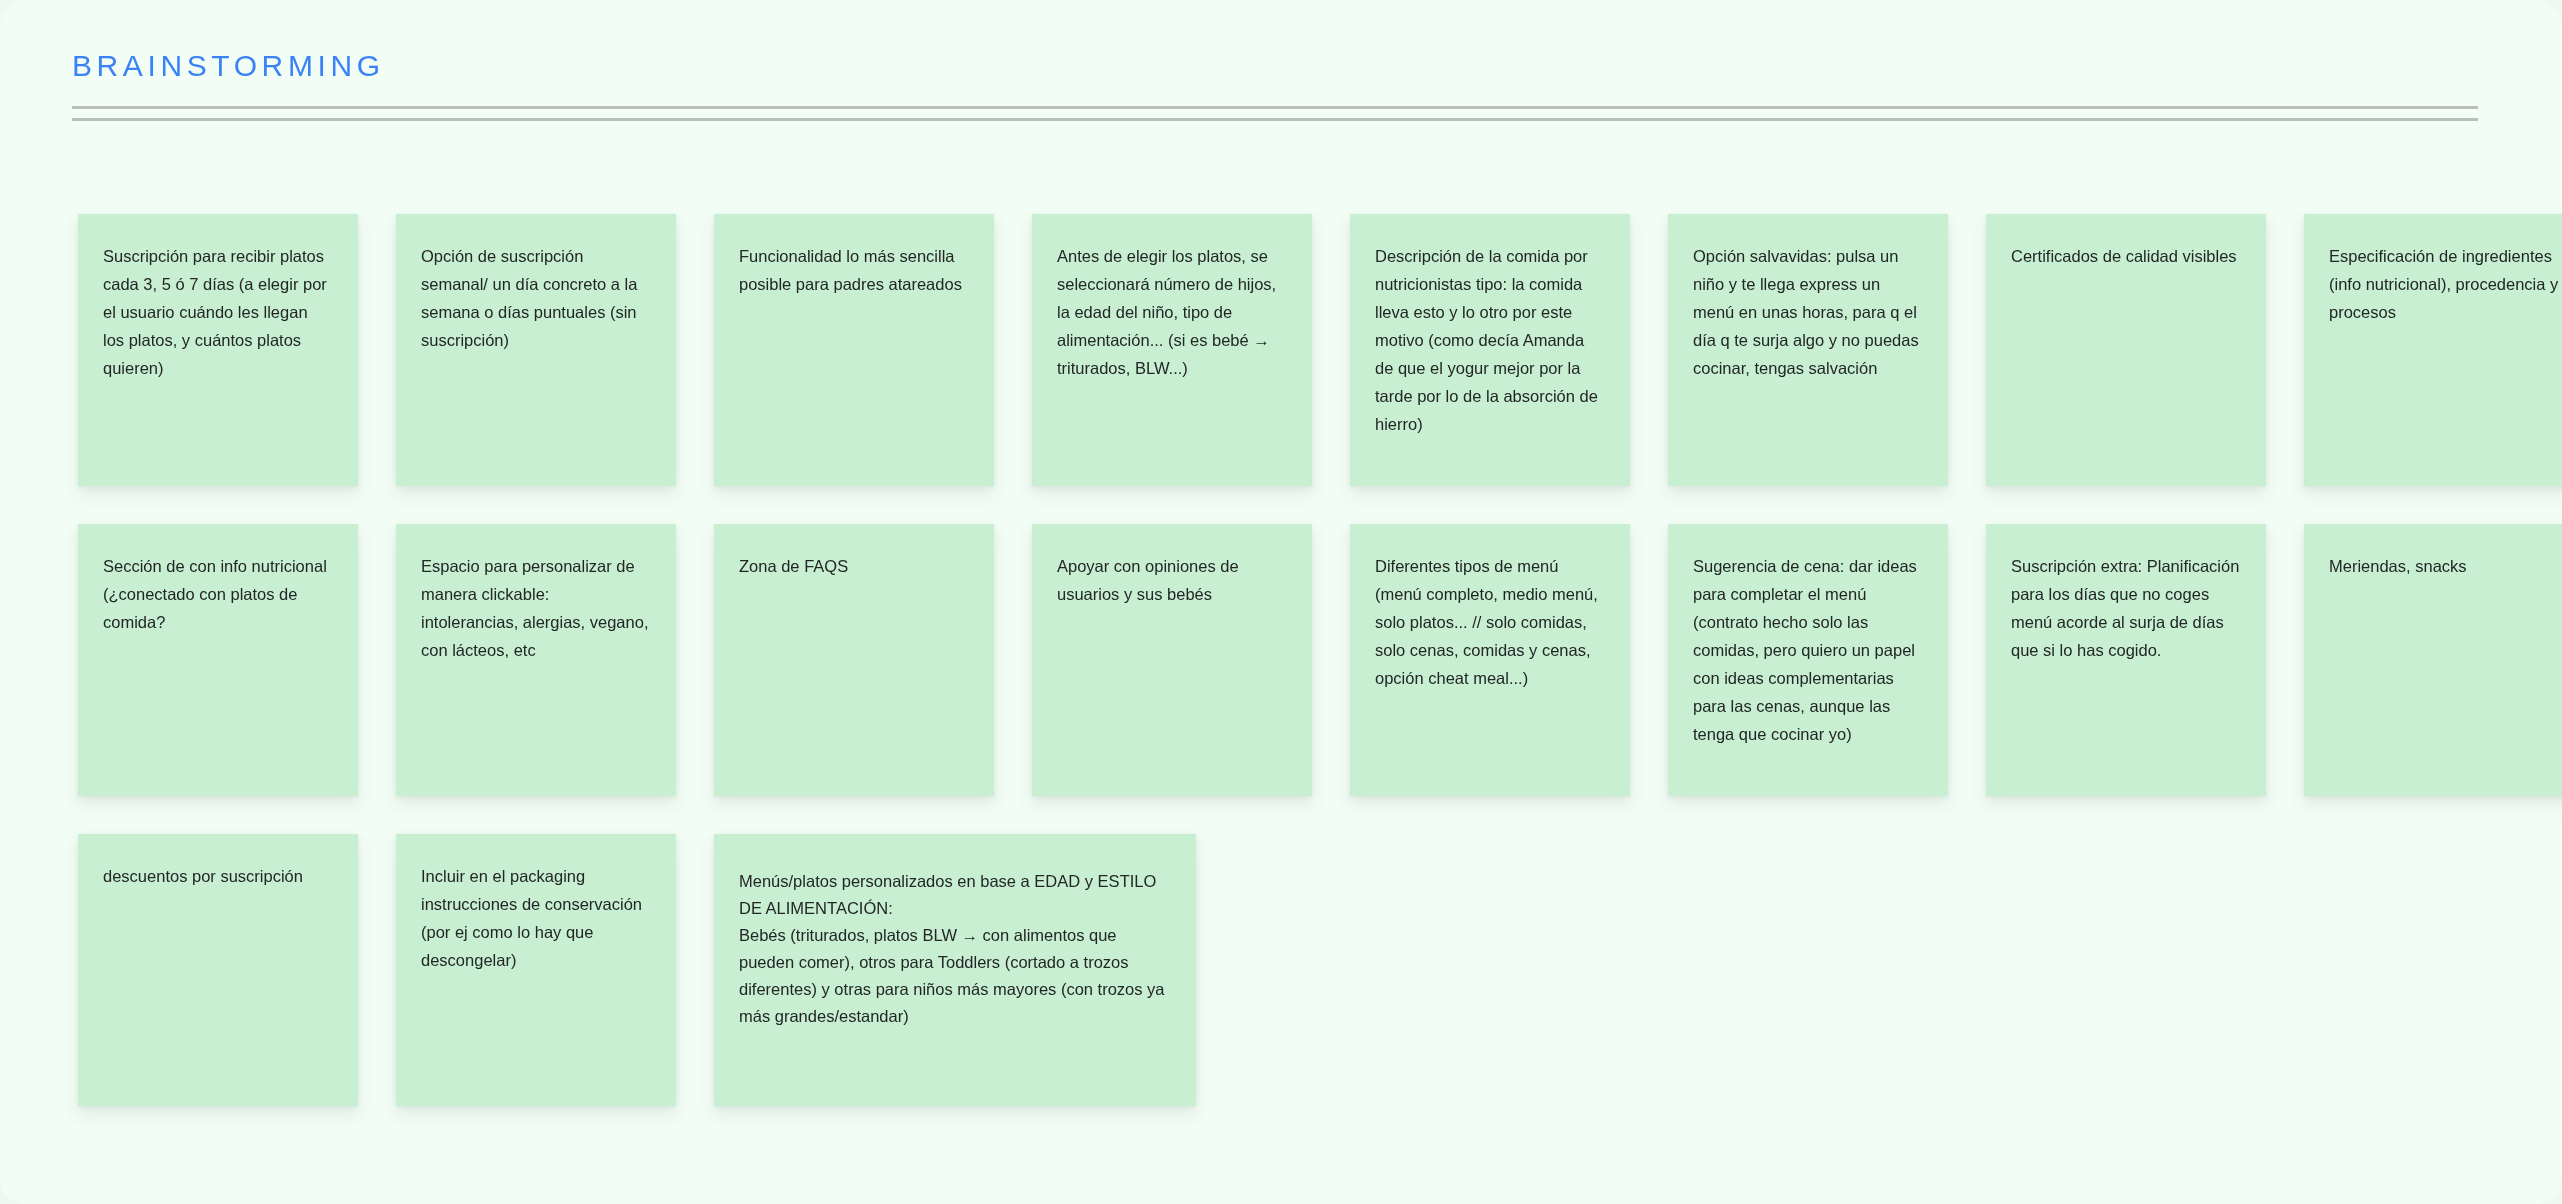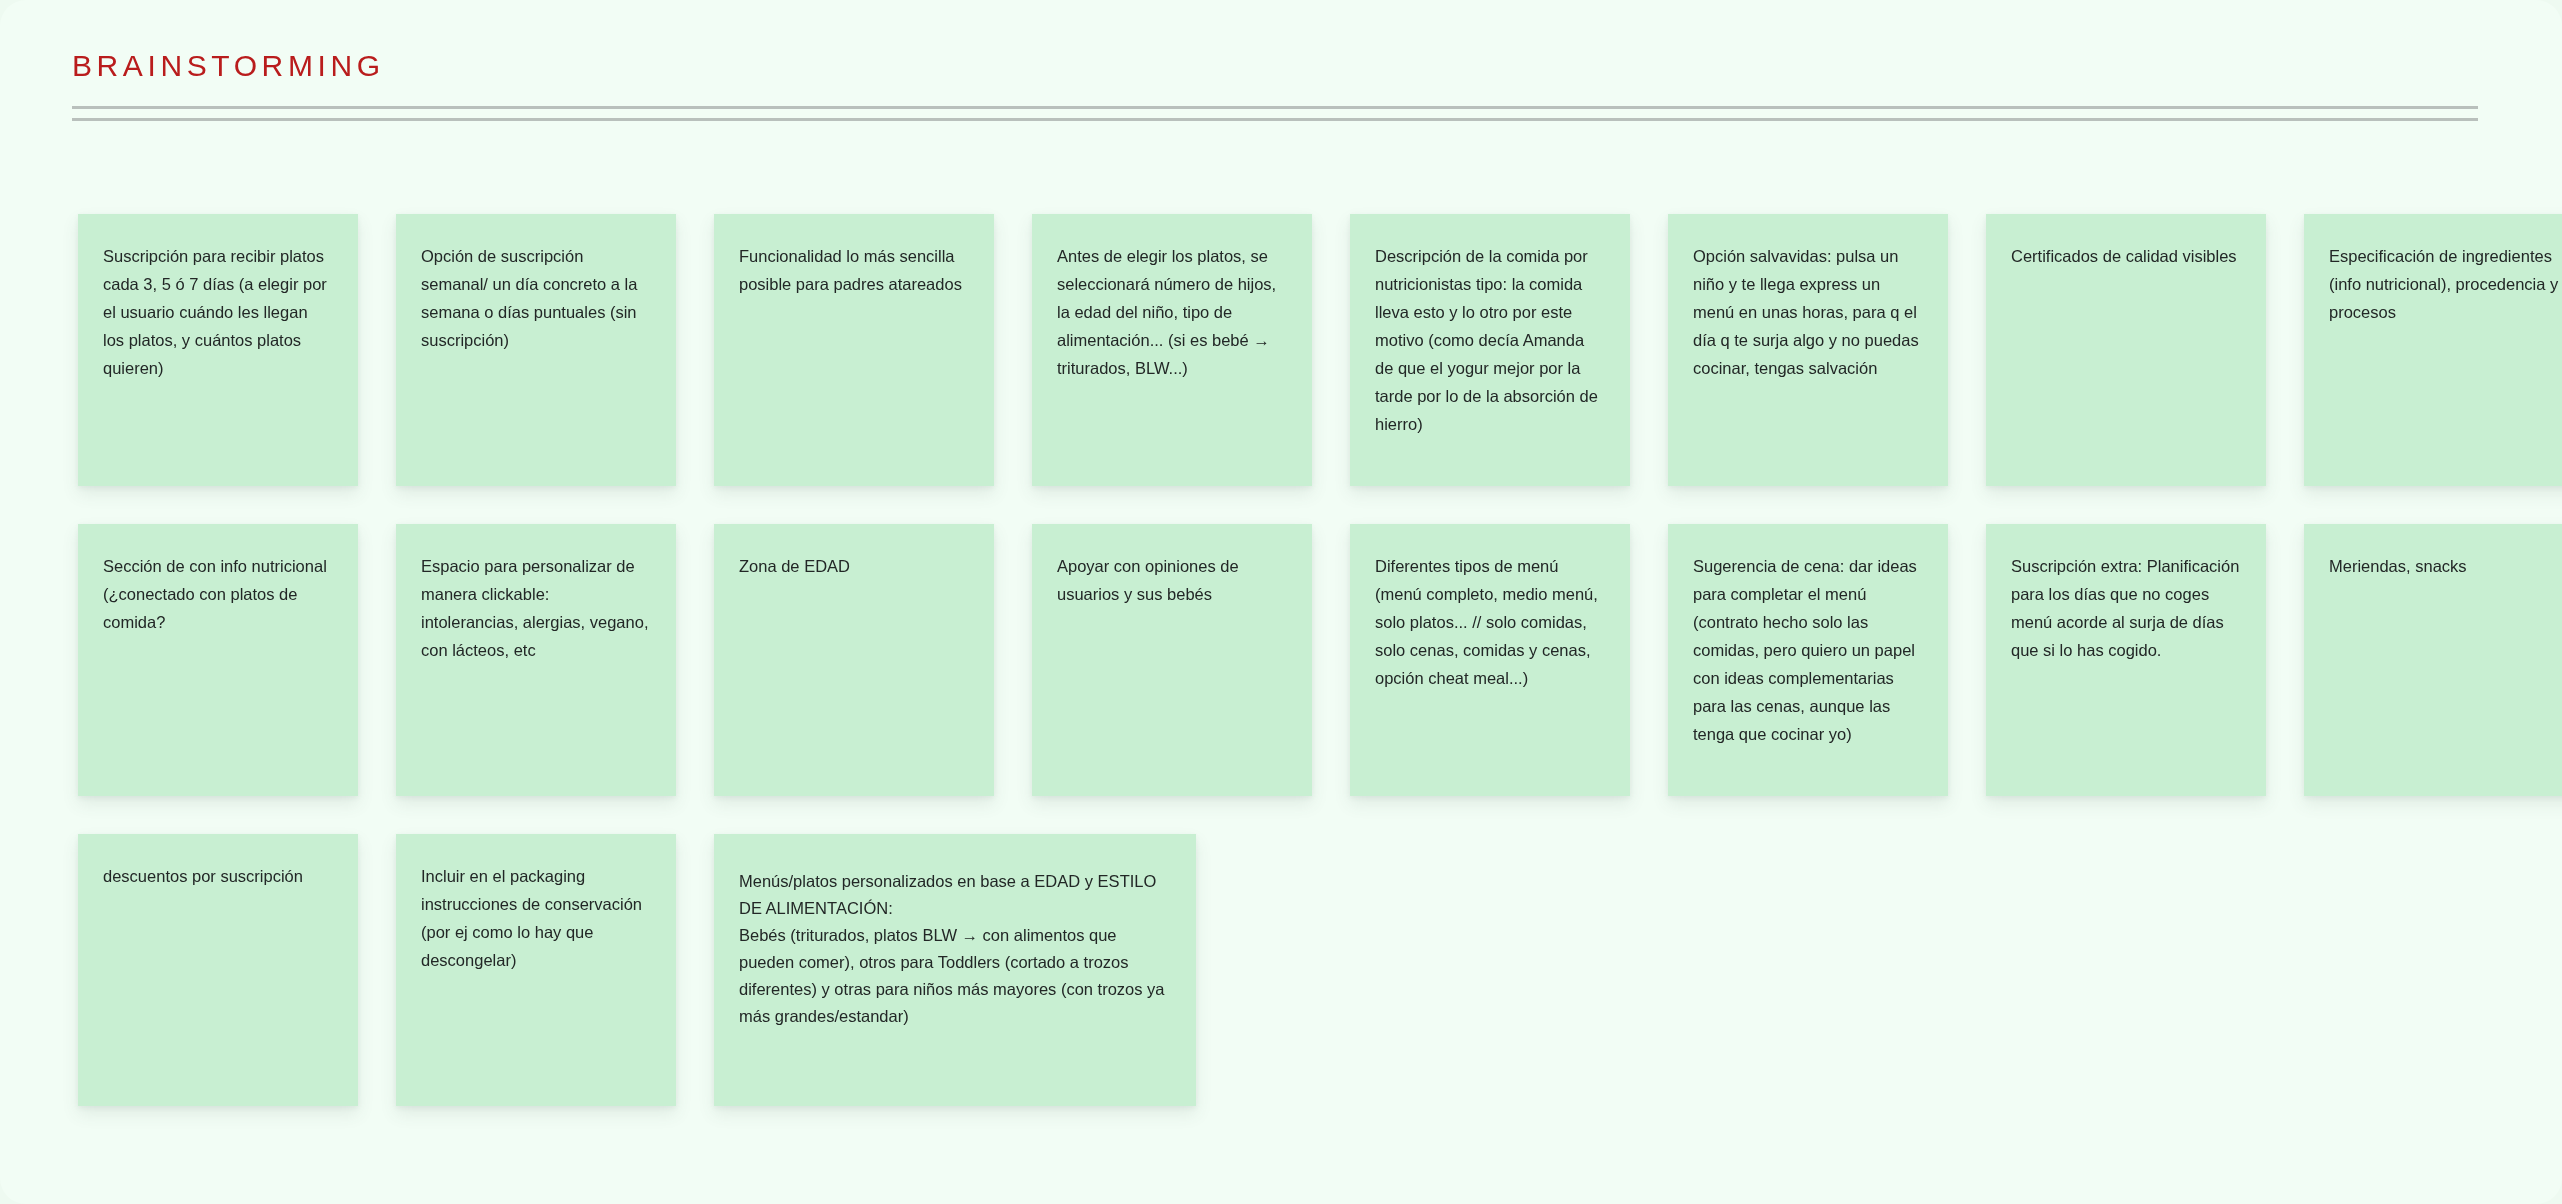--- a/index.html
+++ b/index.html
@@ -30,21 +30,21 @@
     position:absolute;
     left:72px;
     top:48px;
     width:2406px;
   }
 
   .board-title {
     font-size:30px;
     font-weight:400;
     letter-spacing:4.6px;
-    color:#b91c1c;
+    color:#3b82f6;
     line-height:1.2;
     white-space:nowrap;
   }
 
   .rules {
     margin-top:22px;
   }
 
   .rule {
     height:3px;
@@ -139,21 +139,21 @@
         </div>
       </div>
       <div class="row">
         <div class="note">
           <div class="note-text">Sección de con info nutricional (¿conectado con platos de comida?</div>
         </div>
         <div class="note">
           <div class="note-text">Espacio para personalizar de manera clickable: intolerancias, alergias, vegano, con lácteos, etc</div>
         </div>
         <div class="note">
-          <div class="note-text">Zona de EDAD</div>
+          <div class="note-text">Zona de FAQS</div>
         </div>
         <div class="note">
           <div class="note-text">Apoyar con opiniones de usuarios y sus bebés</div>
         </div>
         <div class="note">
           <div class="note-text">Diferentes tipos de menú (menú completo, medio menú, solo platos... // solo comidas, solo cenas, comidas y cenas, opción cheat meal...)</div>
         </div>
         <div class="note">
           <div class="note-text">Sugerencia de cena: dar ideas para completar el menú (contrato hecho solo las comidas, pero quiero un papel con ideas complementarias para las cenas, aunque las tenga que cocinar yo)</div>
         </div>

